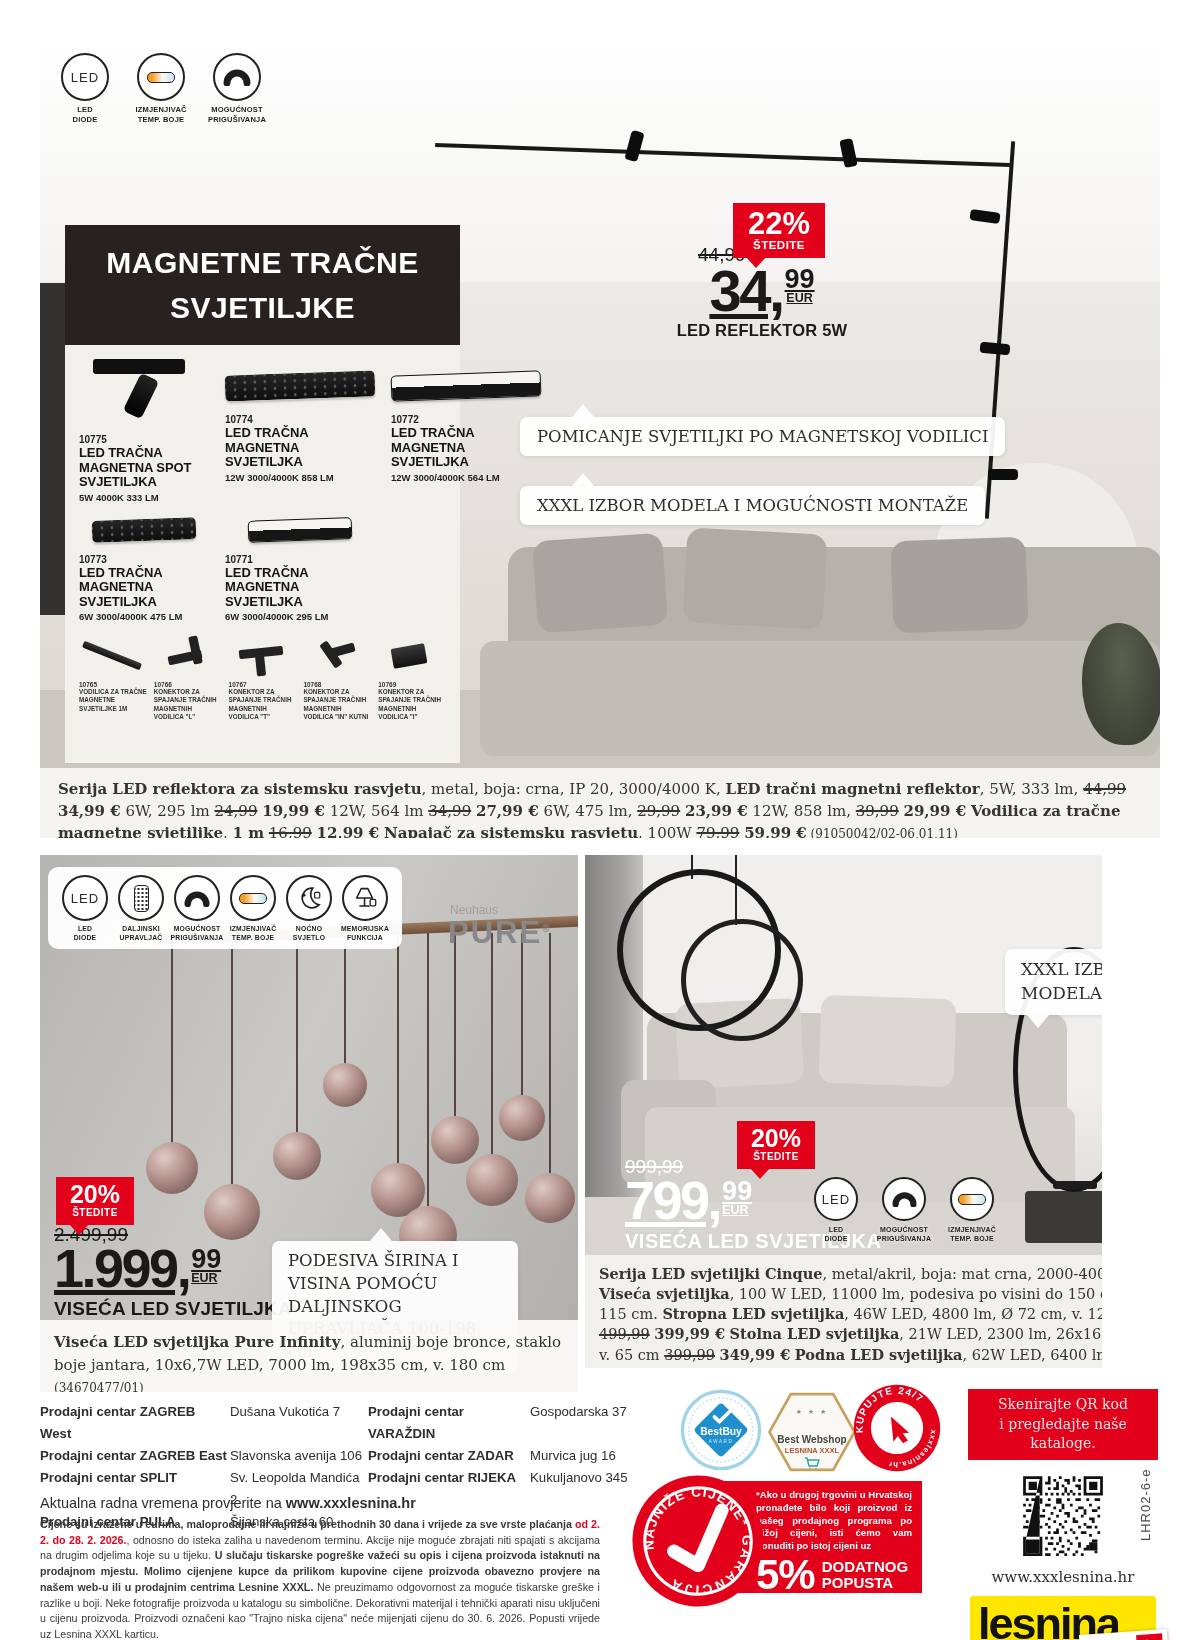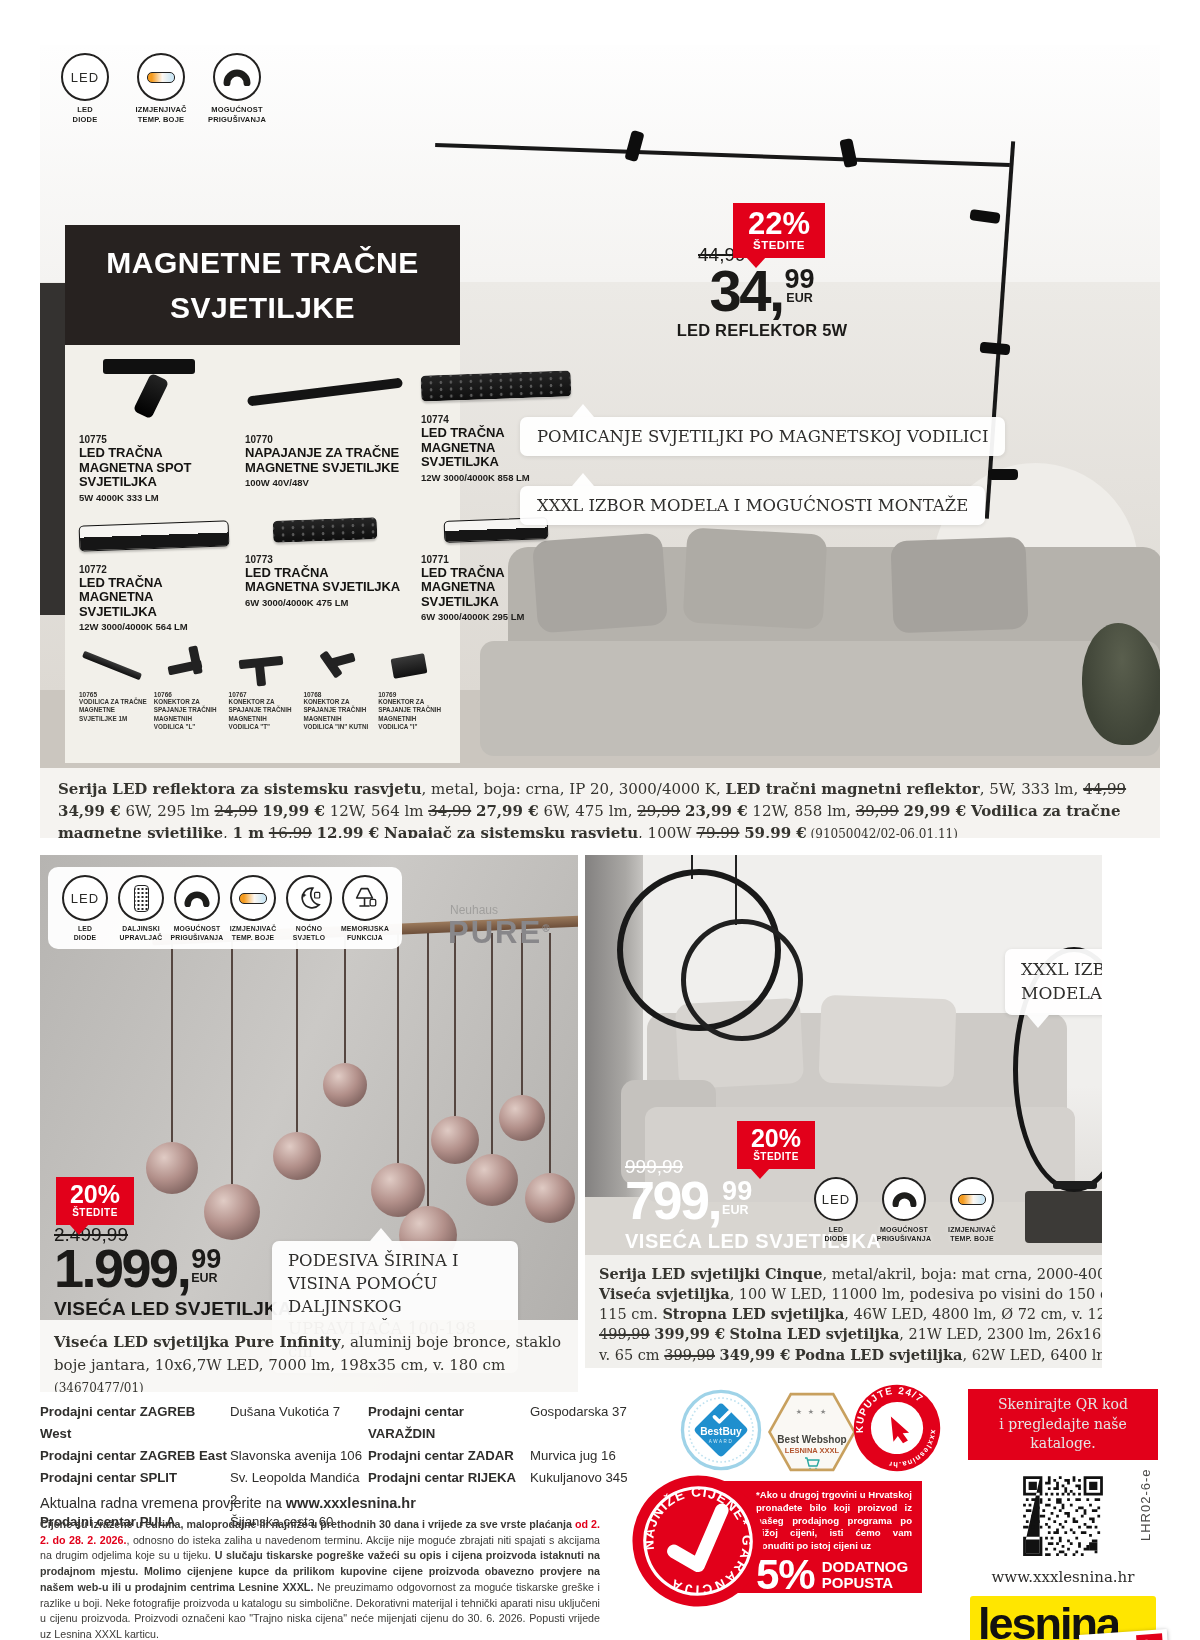--- a/index.html
+++ b/index.html
@@ -23,21 +23,21 @@
 
   
   .save-badge{position:absolute;background:#e2001a;color:#fff;text-align:center;padding:5px 6px 6px;z-index:6;}
   .save-badge::after{content:"";position:absolute;left:13px;bottom:-10px;width:0;height:0;border:10px solid transparent;border-top:11px solid #e2001a;border-bottom:0;}
   .sb-pct{display:block;font-weight:800;line-height:1;}
   .sb-lbl{display:block;font-weight:700;letter-spacing:.5px;line-height:1.15;}
 
   
   .price{position:absolute;z-index:5;color:#1b1a18;}
   .p-old{font-size:19px;font-weight:400;text-decoration:line-through;text-decoration-thickness:2px;line-height:20px;}
-  .p-main{display:flex;align-items:flex-start;line-height:.88;}
+  .p-main{display:flex;align-items:flex-start;line-height:.88;text-decoration:underline;}
   .p-whole{font-size:58px;font-weight:800;letter-spacing:-2.5px;}
   .p-sup{display:flex;flex-direction:column;margin-left:2px;margin-top:2px;}
   .p-cents{font-size:27px;font-weight:800;line-height:.9;}
   .p-eur{font-size:12.5px;font-weight:700;margin-top:2px;}
   .p-label{font-weight:800;margin-top:5px;letter-spacing:.2px;}
   .price.light{color:#fff;}
 
   
   .bubble{position:absolute;background:rgba(255,255,255,.94);border-radius:7px;padding:9px 16px;font-family:"DejaVu Serif",serif;color:#2f2e2c;box-shadow:0 1px 4px rgba(0,0,0,.10);z-index:5;}
   .bubble.tp::before{content:"";position:absolute;top:-13px;left:52px;border:11px solid transparent;border-bottom:13px solid rgba(255,255,255,.94);border-top:0;}
@@ -293,28 +293,20 @@
       <div class="pp-grid">
         <div class="pp">
           <div class="pimg r1">
               <span class="shape-spot"></span>
             </div>
           <div class="psku">10775</div>
           <div class="pname">LED TRAČNA MAGNETNA SPOT SVJETILJKA</div>
           <div class="pspec">5W 4000K 333 LM</div>
         </div>
         <div class="pp">
-          <div class="pimg r1">
-              <span class="shape-power"></span>
-            </div>
-          <div class="psku">10770</div>
-          <div class="pname">NAPAJANJE ZA TRAČNE MAGNETNE SVJETILJKE</div>
-          <div class="pspec">100W 40V/48V</div>
-        </div>
-        <div class="pp">
           <div class="pimg r2">
               <span class="bar lg dots"></span>
             </div>
           <div class="psku">10774</div>
           <div class="pname">LED TRAČNA MAGNETNA SVJETILJKA</div>
           <div class="pspec">12W 3000/4000K 858 LM</div>
         </div>
         <div class="pp">
           <div class="pimg r2">
               <span class="bar lg white"></span>

